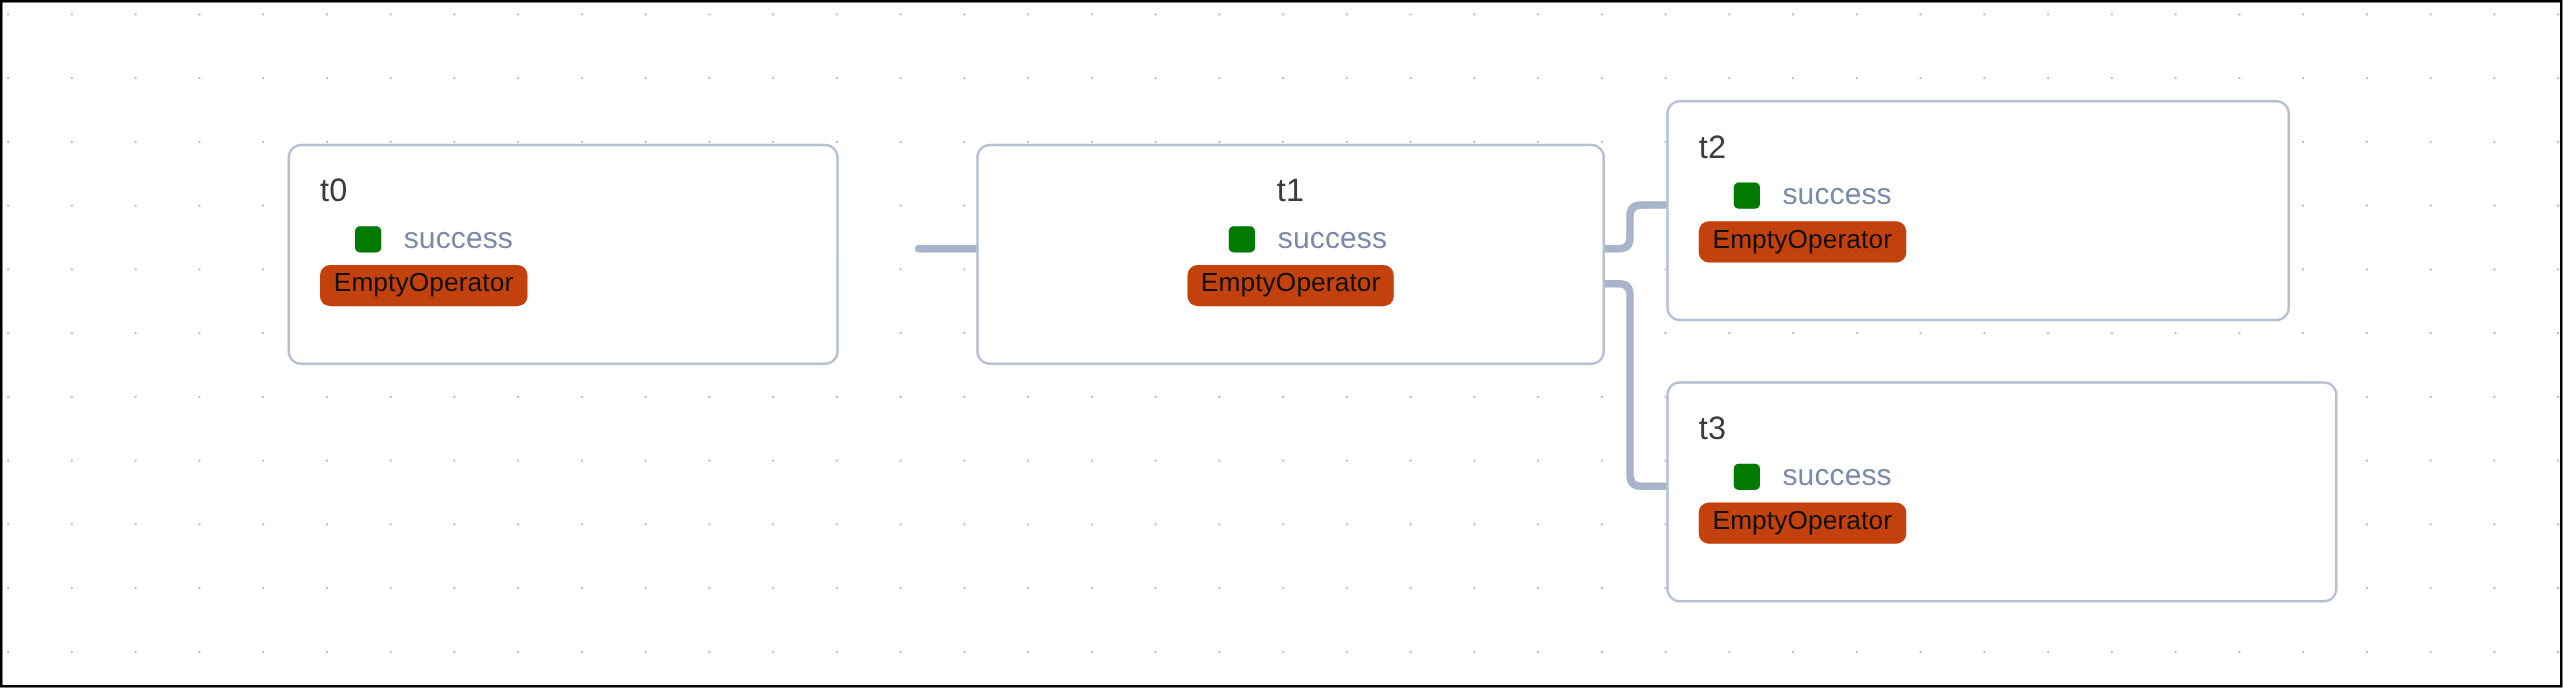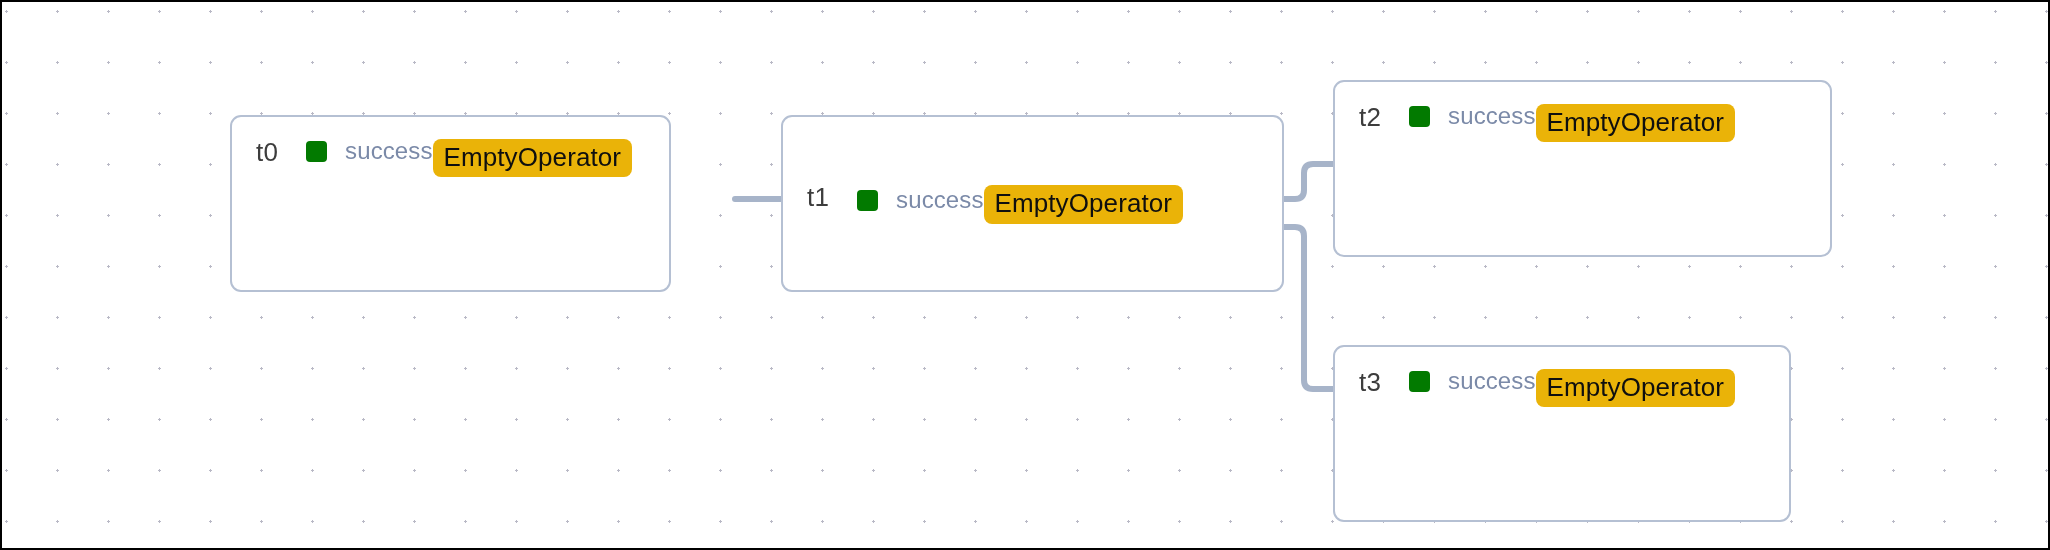--- a/index.html
+++ b/index.html
@@ -53,20 +53,21 @@
   }
 
   
   .task-node {
     position: absolute;
     background: #ffffff;
     border: 2px solid #b5c0d3;
     border-radius: 11px;
     padding: 22px 24px 20px 24px;
     display: flex;
+    flex-direction: column;
     align-items: flex-start;
   }
 
   .node-title {
     font-size: 26px;
     line-height: 1.05;
     color: #3d3d3d;
     font-weight: 400;
     letter-spacing: 0.2px;
     margin-bottom: 13px;
@@ -91,35 +92,35 @@
 
   .status-label {
     font-size: 24px;
     line-height: 1;
     color: #7b8aa8;
     letter-spacing: 0.1px;
   }
 
   .operator-badge {
     display: inline-block;
-    background: #eab308;
+    background: #c2410c;
     color: #0f0f0f;
-    font-size: 26px;
+    font-size: 21px;
     line-height: 1.16;
     border-radius: 8px;
     padding: 3px 11px 5px 11px;
     letter-spacing: 0.1px;
     white-space: nowrap;
   }
 
   
   #node-t0 { left: 228px;  top: 113px; width: 441px;  height: 177px; }
   #node-t1 { left: 779px;  top: 113px; width: 503px;  height: 177px; align-items: center; }
   #node-t2 { left: 1331px; top: 78px;  width: 499px;  height: 177px; }
-  #node-t3 { left: 1331px; top: 303px; width: 458px;  height: 177px; margin-top: 40px; }
+  #node-t3 { left: 1331px; top: 303px; width: 537px;  height: 177px; }
 </style>
 </head>
 <body>
 
 <div id="graph-canvas">
 
   <div id="grid-layer"></div>
 
   <svg id="edge-layer" viewBox="0 0 2050 550">
 

